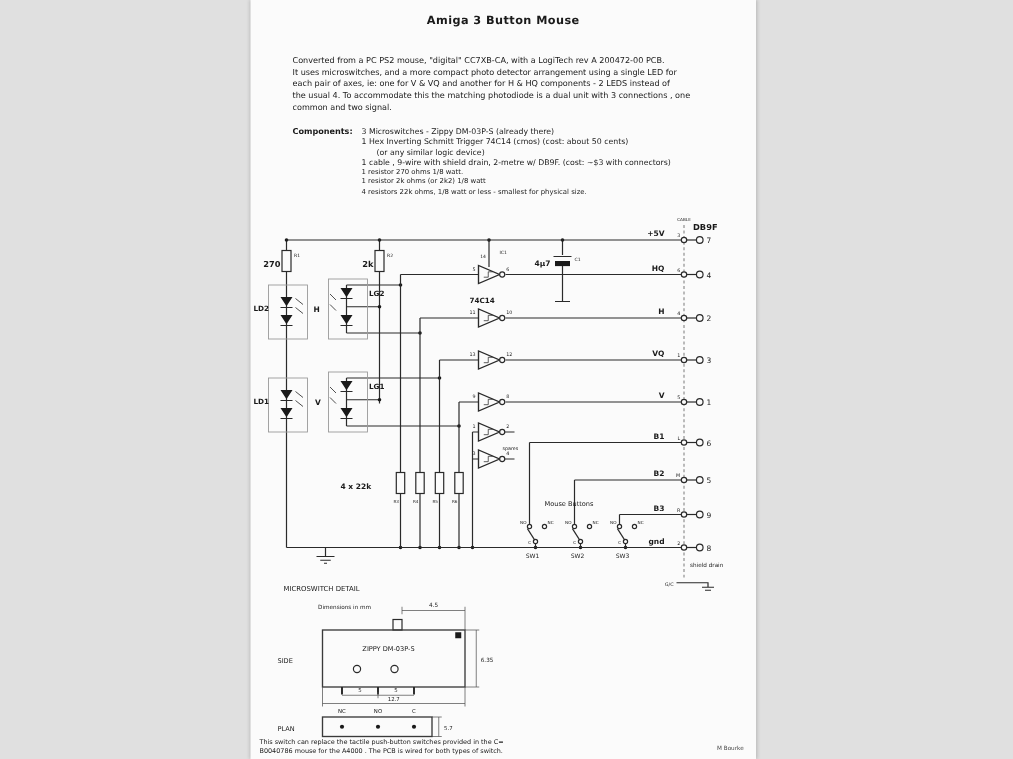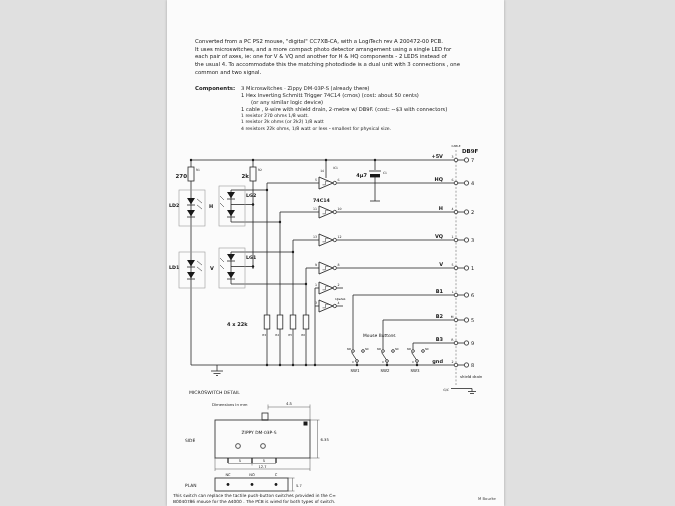--- a/index.html
+++ b/index.html
@@ -31,20 +31,21 @@
   .cable{stroke:#808080;stroke-width:.7;stroke-dasharray:2 1.7;fill:none;}
   .dim{stroke:#555;stroke-width:.5;fill:none;}
   .pw{stroke:#2a2a2a;stroke-width:1.3;fill:none;}
 </style>
 </head>
 <body>
 
 <div class="canvas">
   <div class="page">
 
+    <div class="title">Amiga  3 Button Mouse</div>
 
     <div class="intro">
       <div>Converted from a PC PS2 mouse,  "digital" CC7XB-CA,  with a LogiTech rev A  200472-00  PCB.</div>
       <div>It uses microswitches,  and a more compact photo detector arrangement using a single LED for</div>
       <div>each pair of axes,  ie:  one for V &amp; VQ   and another for H &amp; HQ   components - 2 LEDS instead of</div>
       <div>the usual 4.   To accommodate this the matching photodiode is a dual unit with 3 connections , one</div>
       <div>common and two signal.</div>
     </div>
 
     <div class="comp-head">Components:</div>

